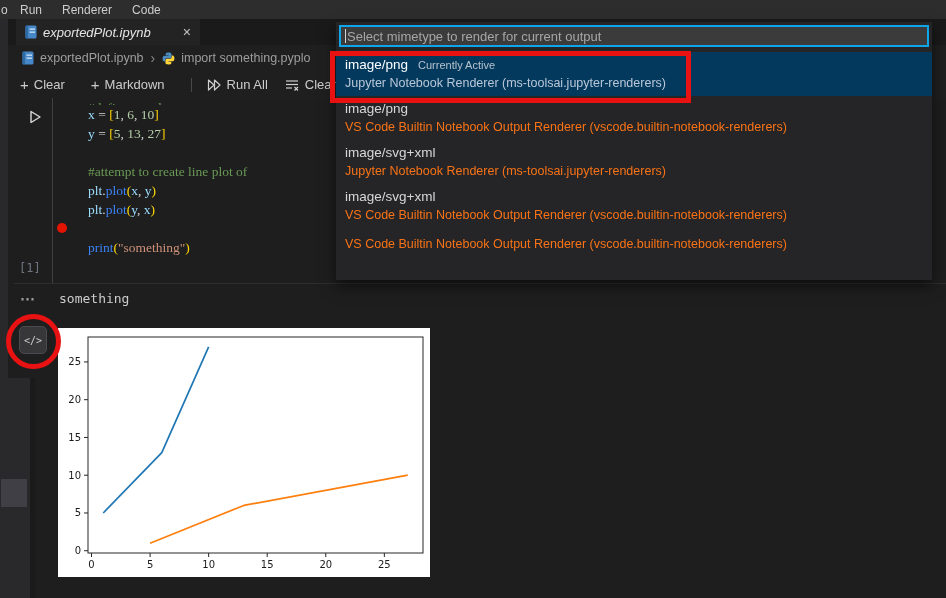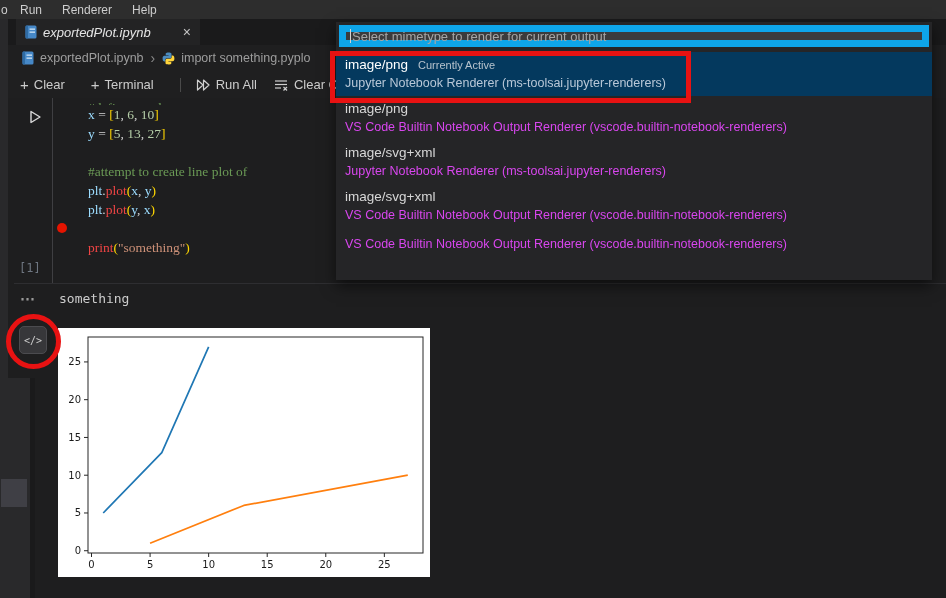--- a/index.html
+++ b/index.html
@@ -36,21 +36,21 @@
   .editor{position:absolute;top:98px;left:0;right:0;bottom:0;background:#1e1e1f;}
   .cell{position:absolute;left:52px;top:0;right:6px;height:186px;
         border-left:1px solid #3f3f42;}
   .cell-bottom{position:absolute;left:14px;top:185px;right:0;height:1px;background:#2e2e31;}
   .code{position:absolute;left:88px;top:0;font-family:"DejaVu Sans Mono",monospace;
         font-size:13.5px;line-height:19px;white-space:pre;color:#d4d4d4;}
   .code-line{height:19px;font-family:Liberation Serif, serif;}
   .code-line.clip{height:7px;overflow:hidden;}
   .code-line.clip span{display:inline-block;margin-top:-12px;}
   .tok-comment{color:#6a9955;} .tok-var{color:#9cdcfe;} .tok-num{color:#b5cea8;}
-  .tok-op{color:#d4d4d4;} .tok-brk{color:#ffd700;} .tok-fn{color:#ef4444;} .tok-str{color:#ce9178;}
+  .tok-op{color:#d4d4d4;} .tok-brk{color:#ffd700;} .tok-fn{color:#3b82f6;} .tok-str{color:#ce9178;}
 
   .run-btn{position:absolute;left:25px;top:9px;width:20px;height:20px;display:flex;align-items:center;justify-content:center;}
   .exec-count{position:absolute;left:19px;top:163px;font-family:"DejaVu Sans Mono",monospace;font-size:12px;color:#6e7681;}
   .red-dot{position:absolute;left:57px;top:125px;width:10px;height:10px;border-radius:50%;background:#e51400;}
 
   .output-kebab{position:absolute;left:20px;top:192px;color:#9a9a9a;font-size:15px;font-weight:bold;letter-spacing:1px;}
   .output-text{position:absolute;left:59px;top:193px;font-family:"DejaVu Sans Mono",monospace;font-size:13px;color:#cccccc;}
   .code-toggle{position:absolute;left:19px;top:228px;width:28px;height:28px;background:#37373a;border:1px solid #4b4b4f;
                border-radius:5px;box-sizing:border-box;display:flex;align-items:center;justify-content:center;
                font-family:"DejaVu Sans Mono",monospace;font-size:10px;color:#cfcfcf;}
@@ -58,49 +58,49 @@
 
   
   .rail-a{position:absolute;left:0;top:19px;width:8px;bottom:0;background:#29292b;}
   .rail-b{position:absolute;left:0;top:378px;width:30px;bottom:0;background:#29292b;}
   .rail-thumb{position:absolute;left:1px;top:479px;width:26px;height:28px;background:#3f3f45;}
   .rail-divider{position:absolute;left:30px;top:378px;width:5px;bottom:0;background:#1a1a1b;}
 
   
   .quickpick{position:absolute;left:336px;top:22px;width:596px;height:258px;background:#252527;
              box-shadow:0 6px 14px rgba(0,0,0,.55);z-index:30;}
-  .qp-inputbox{margin:3px 3px 0 3px;height:22px;background:#3b3b3c;border:7px solid #0ea5e9;
+  .qp-inputbox{margin:3px 3px 0 3px;height:22px;background:#3b3b3c;border:2px solid #0ea5e9;
                box-sizing:border-box;display:flex;align-items:center;padding:0 4px;}
   .qp-caret{width:1px;height:14px;background:#d4d4d4;}
   .qp-placeholder{color:#a6a6a6;font-size:13px;margin-left:1px;white-space:nowrap;}
   .qp-list{margin-top:5px;}
   .qp-row{height:44px;padding:5px 0 0 9px;box-sizing:border-box;cursor:default;}
   .qp-row.selected{background:#04395e;}
   .qp-line1{display:flex;align-items:baseline;}
   .qp-label{font-size:13.5px;color:#d7d7d7;}
   .qp-row.selected .qp-label{color:#ffffff;}
   .qp-badge{font-size:11px;color:#b7c3cd;margin-left:10px;}
-  .qp-desc{font-size:12.5px;color:#d946ef;margin-top:4px;}
+  .qp-desc{font-size:12.5px;color:#f97316;margin-top:4px;}
   .qp-row.selected .qp-desc{color:#b9c8d8;}
 
   
   .anno{position:absolute;z-index:50;pointer-events:none;box-sizing:border-box;border:5px solid #e81212;}
   .anno-rect{left:330px;top:51px;width:361px;height:52px;}
   .anno-ellipse{left:6px;top:314px;width:55px;height:55px;border-radius:50%;}
 </style>
 </head>
 <body>
 
 <div class="window">
 
   <div class="titlebar">
     <span class="menu-overflow">o</span>
     <span class="menu-item">Run</span>
     <span class="menu-item">Renderer</span>
-    <span class="menu-item">Help</span>
+    <span class="menu-item">Code</span>
   </div>
 
   <div class="tabstrip">
     <div class="tab">
       <svg width="12" height="14" viewBox="0 0 12 14">
         <rect x="0.5" y="0.5" width="11" height="13" rx="1.5" fill="#4688c7"></rect>
         <rect x="0.5" y="0.5" width="2.5" height="13" rx="1" fill="#2f6ba3"></rect>
         <rect x="4.5" y="3.5" width="5.5" height="1.3" fill="#cfe3f5"></rect>
         <rect x="4.5" y="6.5" width="5.5" height="1.3" fill="#cfe3f5"></rect>
       </svg>
@@ -125,21 +125,21 @@
     <span>import something.pyplo</span>
   </div>
 
   <div class="nb-toolbar">
     <div class="tb-item" style="margin-left:20px">
       <span class="tb-plus">+</span>
       <span>Clear</span>
     </div>
     <div class="tb-item" style="margin-left:26px">
       <span class="tb-plus">+</span>
-      <span>Terminal</span>
+      <span>Markdown</span>
     </div>
     <div class="tb-sep" style="margin-left:26px"></div>
     <div class="tb-item" style="margin-left:14px">
       <svg width="16" height="16" viewBox="0 0 16 16">
         <path d="M2.5 3 L8 8 L2.5 13 Z" fill="none" stroke="#cfcfcf" stroke-width="1.2" stroke-linejoin="round"></path>
         <path d="M8.5 3 L14 8 L8.5 13 Z" fill="none" stroke="#cfcfcf" stroke-width="1.2" stroke-linejoin="round"></path>
       </svg>
       <span>Run All</span>
     </div>
     <div class="tb-item" style="margin-left:16px">

